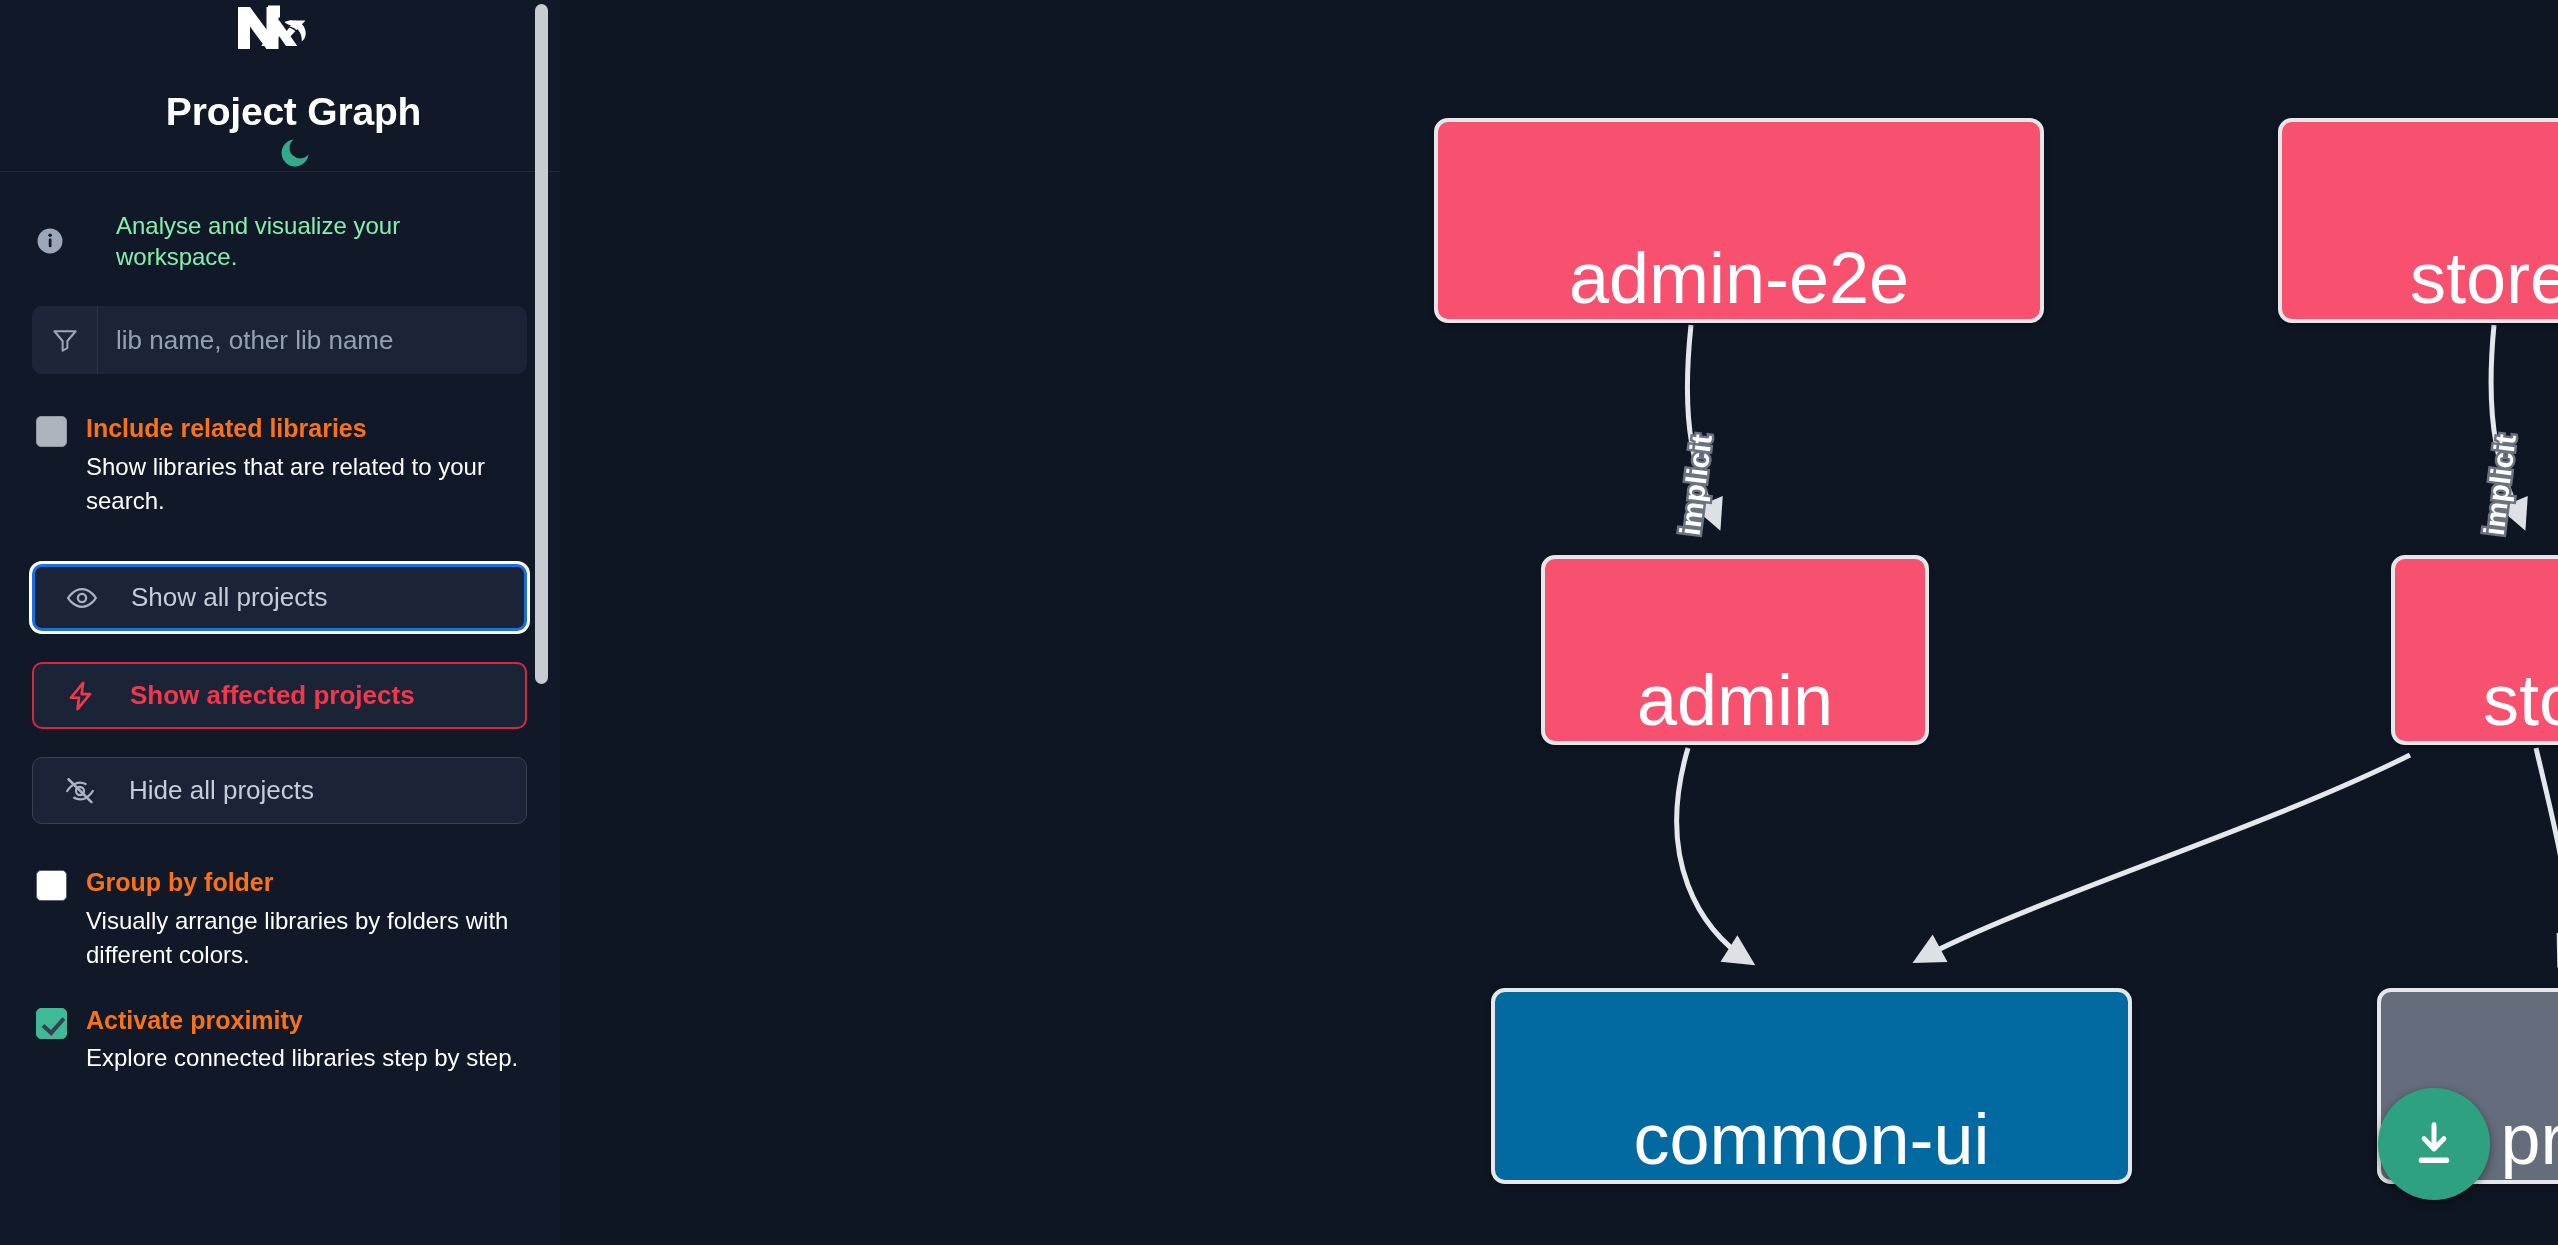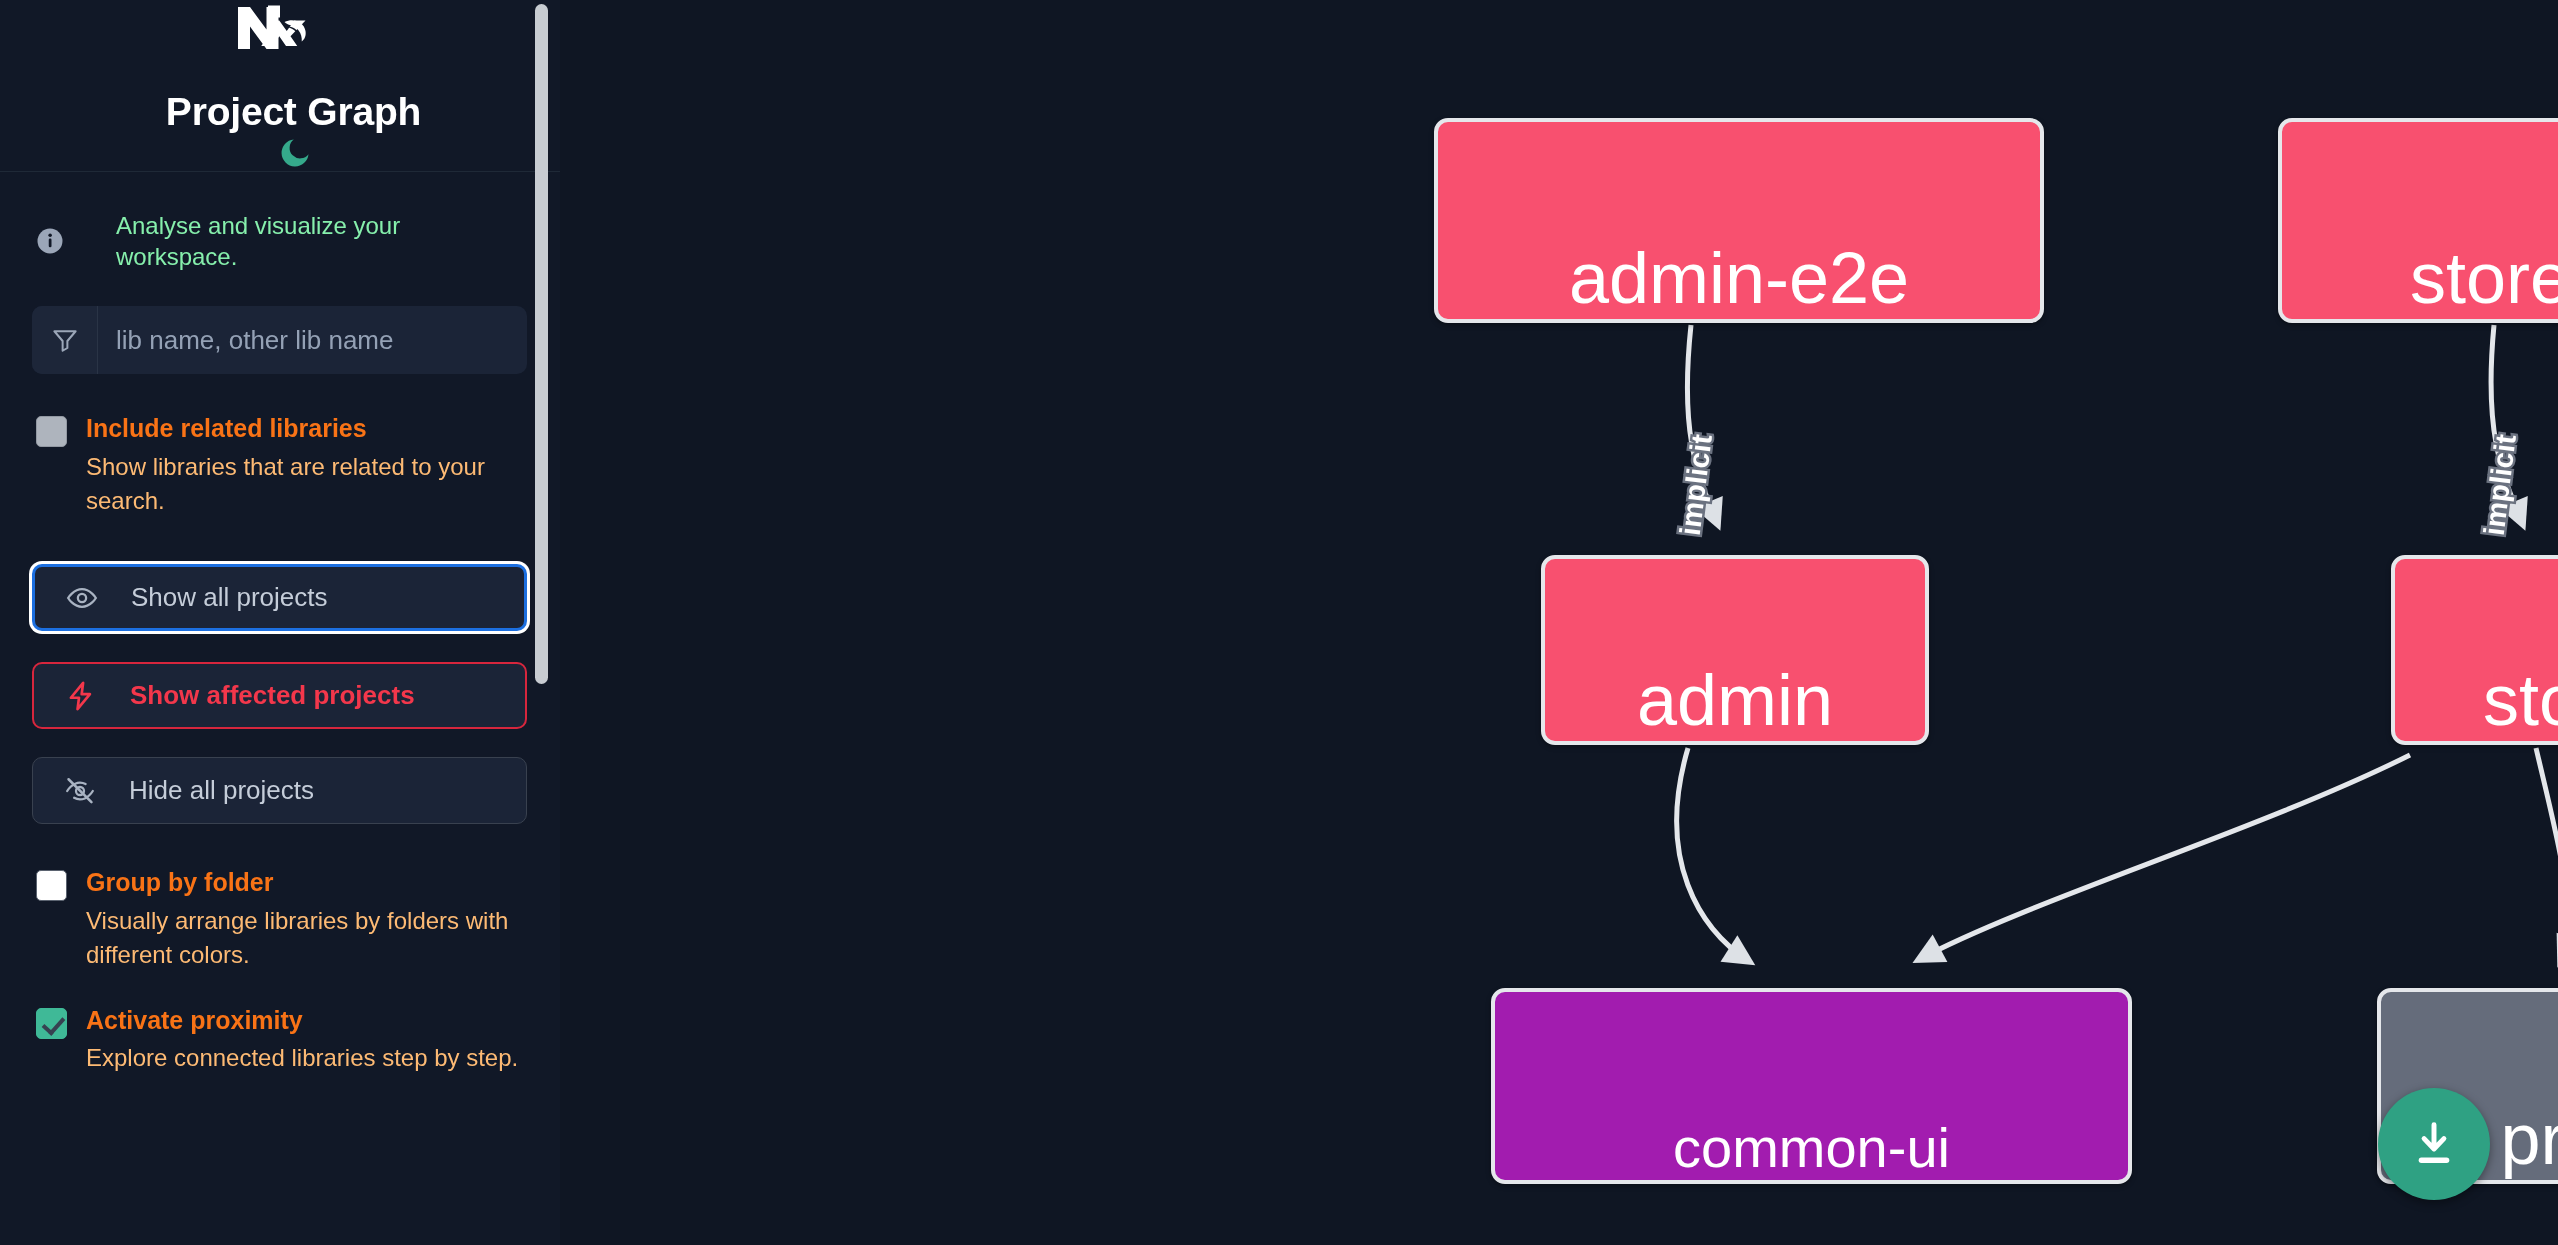--- a/index.html
+++ b/index.html
@@ -70,21 +70,21 @@
   .cb-gray { background: #AEB4BD; border: 1px solid #9298A2; }
   .cb-white { background: #FFFFFF; border: 1px solid #5B6370; }
   .cb-green { background: #3FB997; border: 1px solid #3FB997; }
   .cb-green::after {
     content: ""; position: absolute; left: 10px; top: 4px;
     width: 9px; height: 17px; border: solid #374151;
     border-width: 0 4px 4px 0; transform: rotate(42deg);
   }
   .opt-texts { flex: 1; }
   .opt-title { font-size: 25px; font-weight: 700; color: #f97316; line-height: 1.5; }
-  .opt-desc { font-size: 24px; color: #fdba74; line-height: 1.42; margin-top: 2px; }
+  .opt-desc { font-size: 24px; color: #ffffff; line-height: 1.42; margin-top: 2px; }
 
   .btn {
     display: flex; align-items: center; gap: 32px;
     width: 495px; height: 67px;
     border-radius: 10px;
     background: #1B2437;
     border: 1px solid #39414F;
     padding-left: 30px;
     font-size: 26px; color: #C5CDD9;
     margin-bottom: 28px; cursor: pointer;
@@ -277,21 +277,21 @@
         </div>
         <div class="node node-red" style="left: 1718px; top: 118px; width: 568px; height: 205px; font-size: 72px; background: rgb(248, 80, 111);">
           <span>store-e2e</span>
         </div>
         <div class="node node-red" style="left: 981px; top: 555px; width: 388px; height: 190px; font-size: 72px; background: rgb(248, 80, 111);">
           <span>admin</span>
         </div>
         <div class="node node-red" style="left: 1831px; top: 555px; width: 344px; height: 190px; font-size: 72px; background: rgb(248, 80, 111);">
           <span>store</span>
         </div>
-        <div class="node node-red" style="left: 931px; top: 988px; width: 641px; height: 196px; font-size: 56px; background: #a21caf;">
+        <div class="node node-red" style="left: 931px; top: 988px; width: 641px; height: 196px; font-size: 72px; background: #0369a1;">
           <span>common-ui</span>
         </div>
         <div class="node node-gray" style="left: 1817px; top: 988px; width: 523px; height: 196px; font-size: 72px; background: rgb(101, 108, 123);">
           <span>products</span>
         </div>
       </div>
     <div id="labels-layer">
         <div class="edge-label" style="left: 1108px; top: 420px; transform: rotate(-83deg) translate(-50%, -50%);">implicit</div>
         <div class="edge-label" style="left: 1912px; top: 420px; transform: rotate(-83deg) translate(-50%, -50%);">implicit</div>
       </div>

